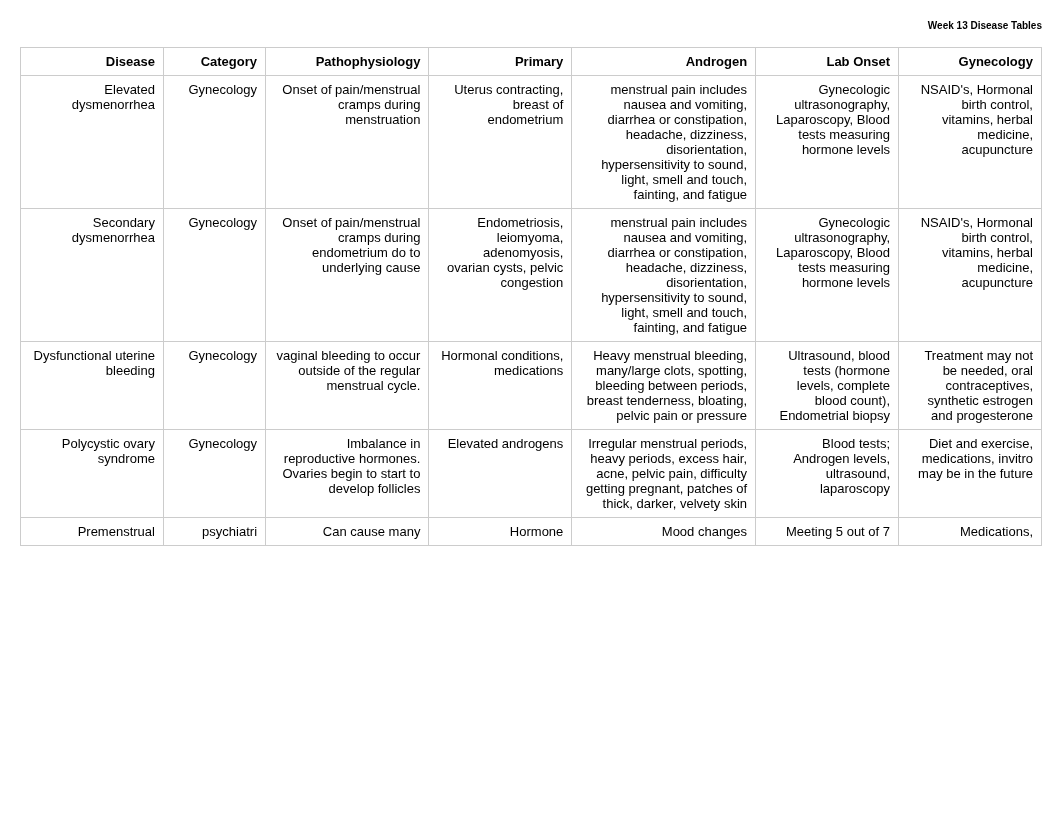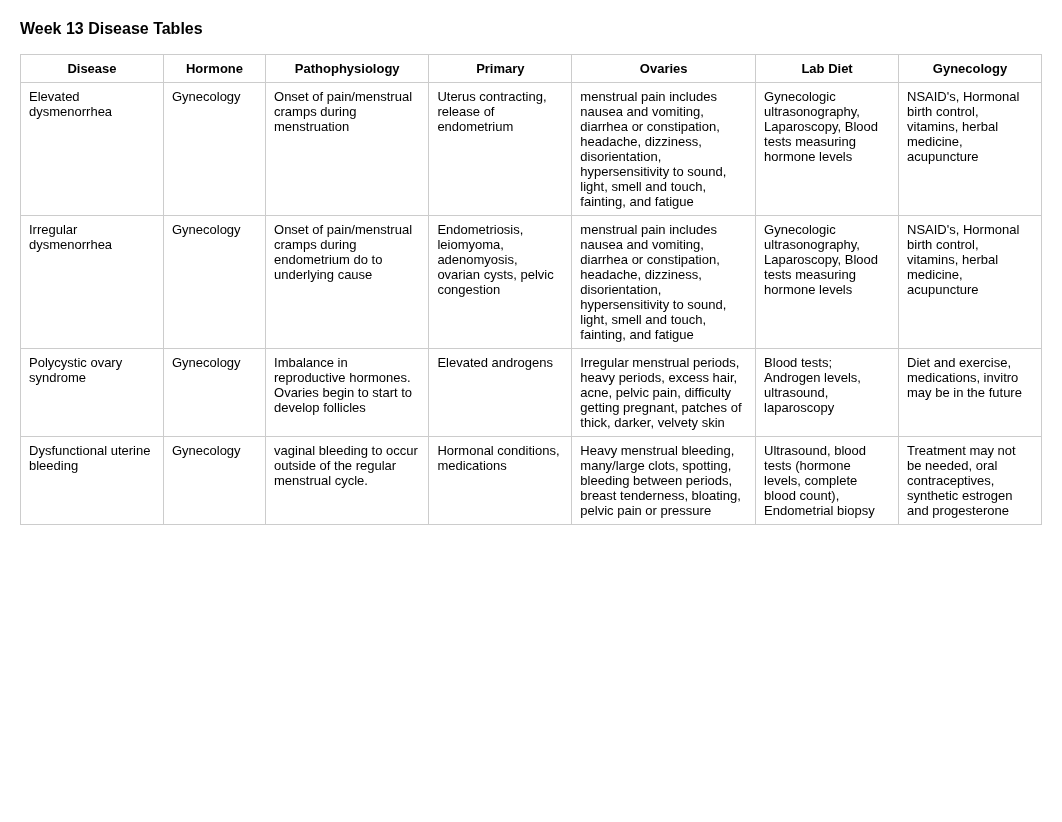--- a/index.html
+++ b/index.html
@@ -4,35 +4,36 @@
   <style>
     * { box-sizing: border-box; margin: 0; padding: 0; }
     body {
       font-family: Arial, sans-serif;
       font-size: 13px;
       background: #fff;
       color: #000;
       padding: 20px;
     }
     .page-title {
-      text-align: left;
-      font-size: 16px;
+      text-align: right;
+      font-size: 10px;
       font-weight: bold;
       margin-bottom: 16px;
     }
     table {
       width: 100%;
       border-collapse: collapse;
       table-layout: fixed;
     }
     th, td {
       border: 1px solid #ccc;
       padding: 6px 8px;
       vertical-align: top;
       word-wrap: break-word;
+      text-align: right;
     }
     th {
       font-weight: bold;
       background: #fff;
     }
     col.disease    { width: 14%; }
     col.category   { width: 10%; }
     col.patho      { width: 16%; }
     col.etiology   { width: 14%; }
     col.symptoms   { width: 18%; }
@@ -50,59 +51,68 @@
     <col class="category">
     <col class="patho">
     <col class="etiology">
     <col class="symptoms">
     <col class="labtest">
     <col class="treatment">
   </colgroup>
   <thead>
     <tr>
       <th>Disease</th>
-      <th>Hormone</th>
+      <th>Category</th>
       <th>Pathophysiology</th>
       <th>Primary</th>
-      <th>Ovaries</th>
-      <th>Lab Diet</th>
+      <th>Androgen</th>
+      <th>Lab Onset</th>
       <th>Gynecology</th>
     </tr>
   </thead>
   <tbody id="table-body">
   <tr>
         <td>Elevated dysmenorrhea</td>
         <td>Gynecology</td>
         <td>Onset of pain/menstrual cramps during menstruation</td>
-        <td>Uterus contracting, release of endometrium</td>
+        <td>Uterus contracting, breast of endometrium</td>
         <td>menstrual pain includes nausea and vomiting, diarrhea or constipation, headache, dizziness, disorientation, hypersensitivity to sound, light, smell and touch, fainting, and fatigue</td>
         <td>Gynecologic ultrasonography, Laparoscopy, Blood tests measuring hormone levels</td>
         <td>NSAID's, Hormonal birth control, vitamins, herbal medicine, acupuncture</td>
       </tr>
       <tr>
-        <td>Irregular dysmenorrhea</td>
+        <td>Secondary dysmenorrhea</td>
         <td>Gynecology</td>
         <td>Onset of pain/menstrual cramps during endometrium do to underlying cause</td>
         <td>Endometriosis, leiomyoma, adenomyosis, ovarian cysts, pelvic congestion</td>
         <td>menstrual pain includes nausea and vomiting, diarrhea or constipation, headache, dizziness, disorientation, hypersensitivity to sound, light, smell and touch, fainting, and fatigue</td>
         <td>Gynecologic ultrasonography, Laparoscopy, Blood tests measuring hormone levels</td>
         <td>NSAID's, Hormonal birth control, vitamins, herbal medicine, acupuncture</td>
+      </tr>
+      <tr>
+        <td>Dysfunctional uterine bleeding</td>
+        <td>Gynecology</td>
+        <td>vaginal bleeding to occur outside of the regular menstrual cycle.</td>
+        <td>Hormonal conditions, medications</td>
+        <td>Heavy menstrual bleeding, many/large clots, spotting, bleeding between periods, breast tenderness, bloating, pelvic pain or pressure</td>
+        <td>Ultrasound, blood tests (hormone levels, complete blood count), Endometrial biopsy</td>
+        <td>Treatment may not be needed, oral contraceptives, synthetic estrogen and progesterone</td>
       </tr>
       <tr>
         <td>Polycystic ovary syndrome</td>
         <td>Gynecology</td>
         <td>Imbalance in reproductive hormones. Ovaries begin to start to develop follicles</td>
         <td>Elevated androgens</td>
         <td>Irregular menstrual periods, heavy periods, excess hair, acne, pelvic pain, difficulty getting pregnant, patches of thick, darker, velvety skin</td>
         <td>Blood tests; Androgen levels, ultrasound, laparoscopy</td>
         <td>Diet and exercise, medications, invitro may be in the future</td>
       </tr>
       <tr>
-        <td>Dysfunctional uterine bleeding</td>
-        <td>Gynecology</td>
-        <td>vaginal bleeding to occur outside of the regular menstrual cycle.</td>
-        <td>Hormonal conditions, medications</td>
-        <td>Heavy menstrual bleeding, many/large clots, spotting, bleeding between periods, breast tenderness, bloating, pelvic pain or pressure</td>
-        <td>Ultrasound, blood tests (hormone levels, complete blood count), Endometrial biopsy</td>
-        <td>Treatment may not be needed, oral contraceptives, synthetic estrogen and progesterone</td>
+        <td>Premenstrual</td>
+        <td>psychiatri</td>
+        <td>Can cause many</td>
+        <td>Hormone</td>
+        <td>Mood changes</td>
+        <td>Meeting 5 out of 7</td>
+        <td>Medications,</td>
       </tr>
     </tbody>
 </table>
 
 </body></html>

